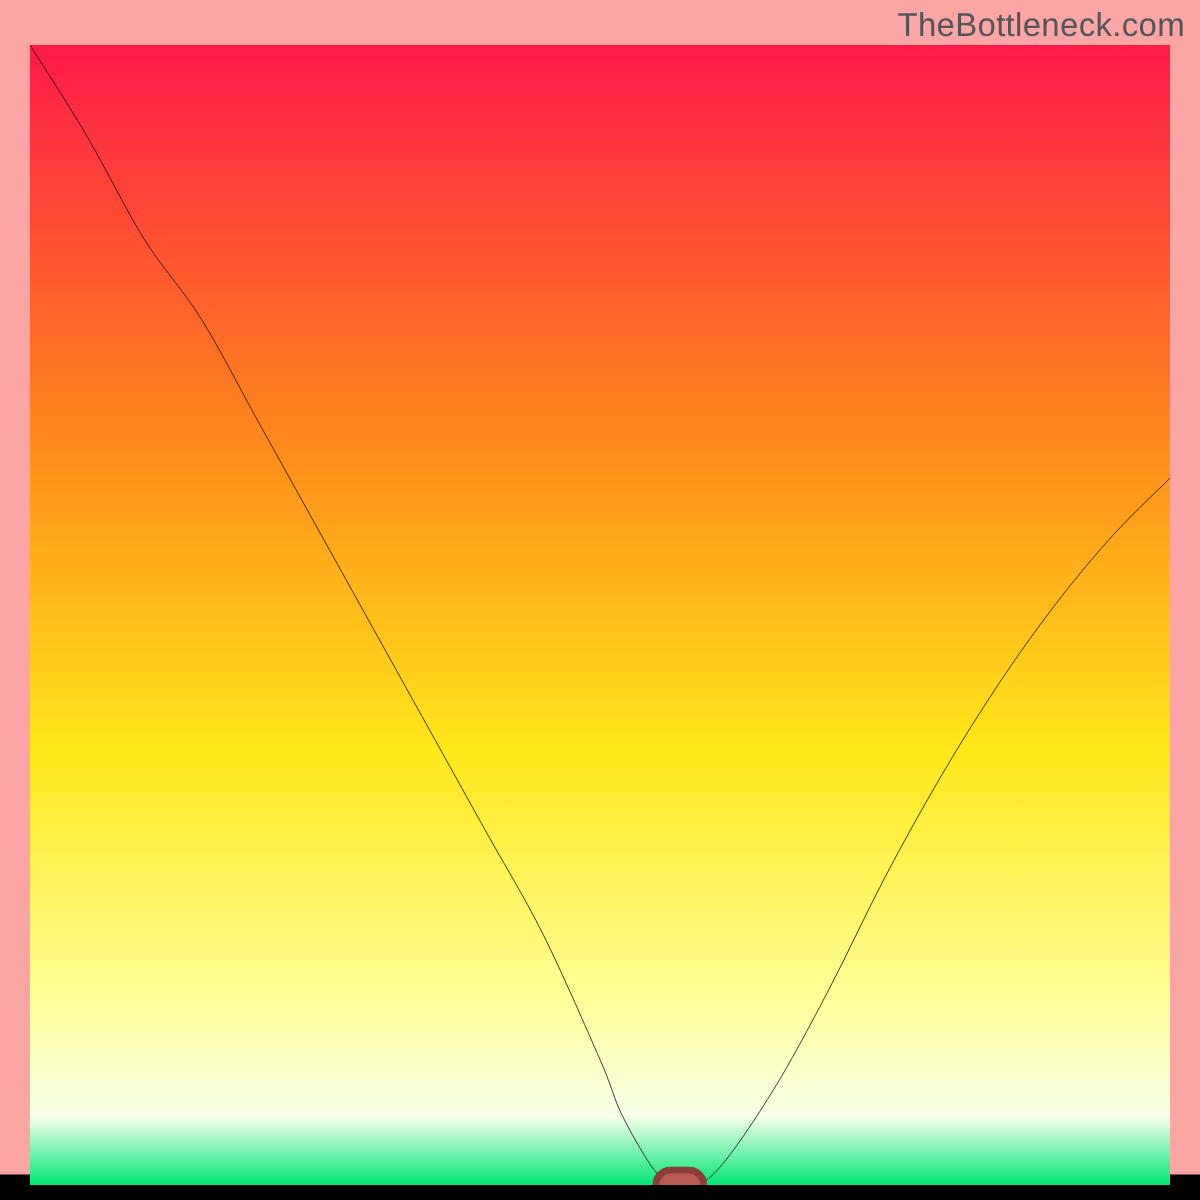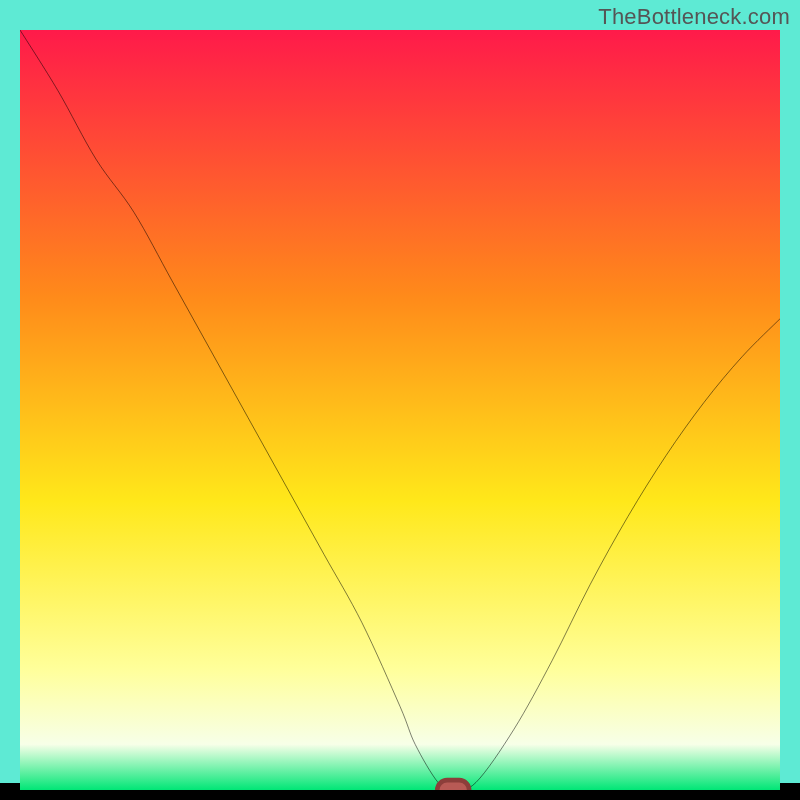--- a/index.html
+++ b/index.html
@@ -8,21 +8,21 @@
     width: 800px;
     height: 800px;
     background: #000;
     overflow: hidden;
     font-family: Arial, Helvetica, sans-serif;
   }
   .frame {
     position: relative;
     width: 800px;
     height: 783px;
-    background: #5eead4;
+    background: #fca5a5;
   }
   .watermark {
     position: absolute;
     top: 4px;
     right: 10px;
     color: #555;
     font-size: 22px;
     font-weight: 500;
     letter-spacing: 0.2px;
     z-index: 20;

